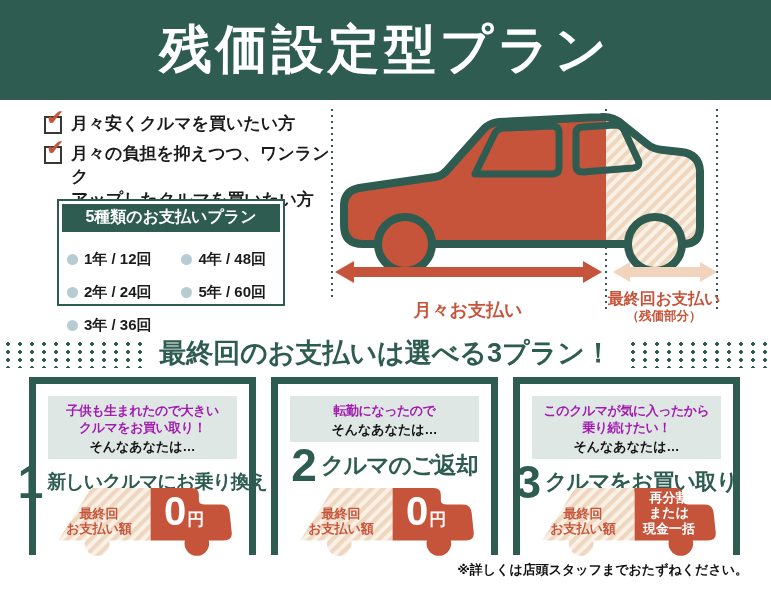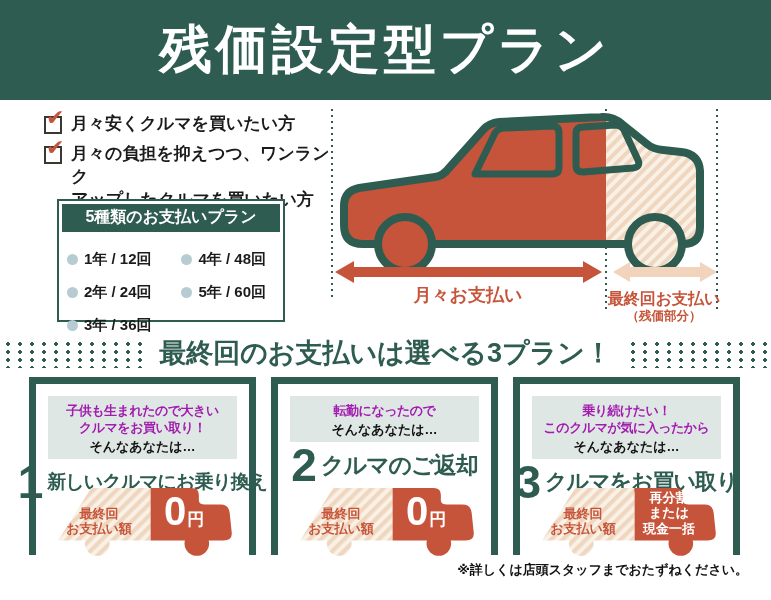--- a/index.html
+++ b/index.html
@@ -9,33 +9,33 @@
   .header{position:absolute;left:0;top:0;width:771px;height:100px;background:#2e5c51;
           display:flex;align-items:center;justify-content:center;}
   .header-title{color:#ffffff;font-size:52px;font-weight:800;letter-spacing:4px;}
   
   .checklist{position:absolute;left:44px;top:113px;width:300px;}
   .chk-row{display:flex;gap:9px;margin-bottom:7px;}
   .chk-box{flex:0 0 auto;width:14px;height:14px;border:2.5px solid #3a3632;margin-top:3px;position:relative;background:#fff;}
   .chk-mark{position:absolute;top:-11px;left:0px;font-size:22px;line-height:1;color:#c6543a;font-weight:900;}
   .chk-text{font-size:17px;font-weight:700;color:#1b1b1b;line-height:1.35;}
   
-  .plan-box{position:absolute;left:57px;top:199px;width:228px;height:123px;border:2px solid #2e5c51;
+  .plan-box{position:absolute;left:57px;top:199px;width:228px;height:107px;border:2px solid #2e5c51;
             background:#fff;box-sizing:border-box;}
   .plan-box-header{margin:3px;background:#2e5c51;color:#fff;font-size:16px;font-weight:800;
                    text-align:center;padding:3px 0 4px;}
   .plan-cols{display:flex;padding:1px 4px 0 8px;}
   .plan-col1{width:54%;}
   .plan-col2{width:46%;}
   .plan-item{display:flex;align-items:center;gap:6px;font-size:15px;font-weight:700;color:#1b1b1b;margin:14px 0;}
   .bullet{flex:0 0 auto;width:11px;height:11px;border-radius:50%;background:#b7ccd2;}
   
   .diagram{position:absolute;left:323px;top:103px;width:444px;height:232px;}
   .diagram svg{position:absolute;left:0;top:0;}
-  .lbl-monthly{position:absolute;left:20px;top:180px;width:250px;text-align:center;
+  .lbl-monthly{position:absolute;left:20px;top:195px;width:250px;text-align:center;
                color:#c6543a;font-size:18px;font-weight:800;}
   .lbl-final{position:absolute;left:283px;top:186px;width:116px;text-align:center;
              color:#c6543a;font-size:16px;font-weight:800;white-space:nowrap;}
   .lbl-final-note{position:absolute;left:283px;top:205px;width:116px;text-align:center;
                   color:#c6543a;font-size:12.5px;font-weight:700;}
   
   .banner{position:absolute;left:0;top:331px;width:771px;height:44px;display:flex;
           align-items:center;justify-content:center;gap:13px;}
   .dots{width:150px;height:30px;
         background-image:radial-gradient(circle,#2e5c51 1.6px,transparent 1.8px);
@@ -230,22 +230,22 @@
         </div>
         <div class="amount">
           <span class="amt-val">0</span>
           <span class="amt-unit">円</span>
         </div>
       </div>
     </div>
 
     <div class="panel">
       <div class="situation">
+        <div class="sit-line">このクルマが気に入ったから</div>
         <div class="sit-line">乗り続けたい！</div>
-        <div class="sit-line">このクルマが気に入ったから</div>
         <div class="lead">そんなあなたは…</div>
       </div>
       <div class="headline">
         <span class="num">3</span>
         <span class="ptitle">クルマをお買い取り</span>
       </div>
       <div class="panel-car">
         <svg width="195" height="76" viewBox="0 0 190 72">
           <defs>
             <pattern id="hatchP3" patternUnits="userSpaceOnUse" width="8" height="8" patternTransform="rotate(45)">

